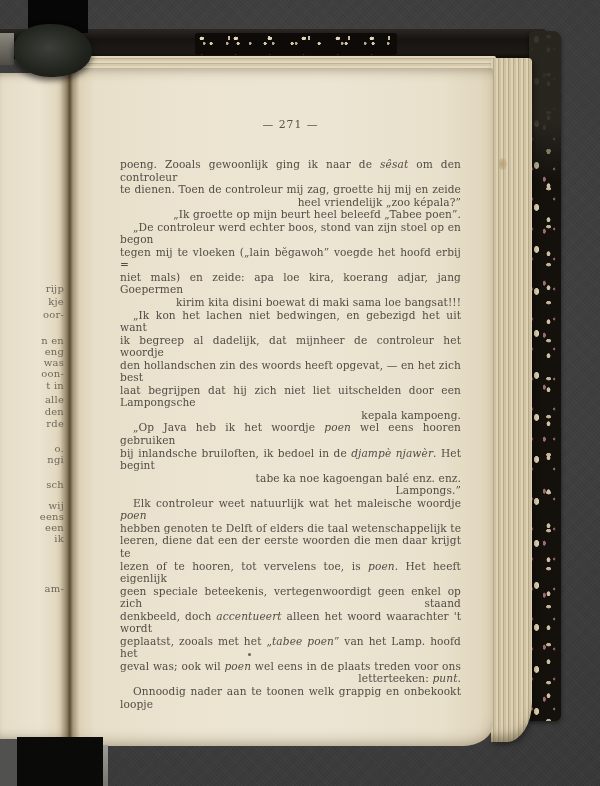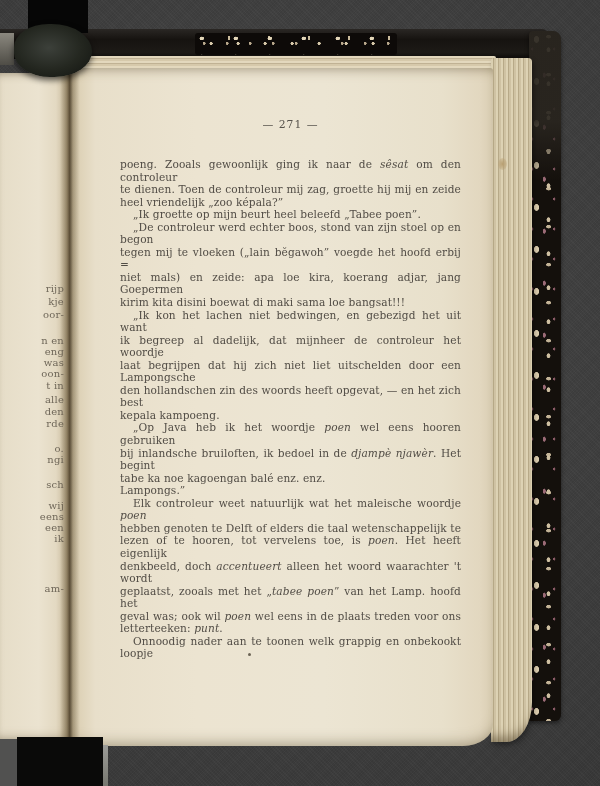--- a/index.html
+++ b/index.html
@@ -62,21 +62,21 @@
 
   
   .main-page{position:absolute;left:70px;top:68px;width:423px;height:678px;z-index:4;
       background:linear-gradient(90deg,#c9bb9c 0%,#ddd1b6 2%,#e8dfca 6%,#ece4d1 30%,
                  #ece5d3 60%,#e8e0cb 88%,#e2d7bf 97%,#d9cdb2 100%);
       border-radius:2px 3px 30px 8px / 2px 3px 22px 8px;
       box-shadow:inset 0 10px 12px -9px rgba(100,85,55,.55), inset 0 -12px 14px -10px rgba(100,85,55,.5);}
   .page-number{position:absolute;left:50px;top:50px;width:341px;text-align:center;
       font:10.8px "DejaVu Serif",serif;color:#56524b;letter-spacing:1px;}
   .body-text{position:absolute;left:50px;top:90px;width:341px;}
-  .line{font:10.6px/12.55px "DejaVu Serif",serif;color:#514c45;letter-spacing:.1px;text-align:left;}
+  .line{font:10.6px/12.55px "DejaVu Serif",serif;color:#514c45;letter-spacing:.1px;text-align:right;}
   .line.just{text-align:justify;text-align-last:justify;}
   .line.ind{text-indent:13px;}
   .line i{font-style:italic;}
   .speck{position:absolute;left:178px;top:585px;width:3px;height:3px;border-radius:50%;background:#6b6354;}
 
   
   .headband{position:absolute;left:14px;top:24px;width:78px;height:53px;z-index:6;
       background:radial-gradient(ellipse at 45% 45%, #3c403a 0%, #23261f 55%, #111310 100%);
       border-radius:46% 54% 50% 48%;box-shadow:0 3px 6px rgba(0,0,0,.6);}
 
@@ -133,30 +133,32 @@
         <div class="line just">poeng. Zooals gewoonlijk ging ik naar de <i>sêsat</i> om den controleur</div>
         <div class="line just">te dienen. Toen de controleur mij zag, groette hij mij en zeide</div>
         <div class="line">heel vriendelijk „zoo képala?”</div>
         <div class="line ind">„Ik groette op mijn beurt heel beleefd „Tabee poen”.</div>
         <div class="line just ind">„De controleur werd echter boos, stond van zijn stoel op en begon</div>
         <div class="line just">tegen mij te vloeken („lain bĕgawoh” voegde het hoofd erbij =</div>
         <div class="line just">niet mals) en zeide: apa loe kira, koerang adjar, jang Goepermen</div>
         <div class="line">kirim kita disini boewat di maki sama loe bangsat!!!</div>
         <div class="line just ind">„Ik kon het lachen niet bedwingen, en gebezigd het uit want</div>
         <div class="line just">ik begreep al dadelijk, dat mijnheer de controleur het woordje</div>
+        <div class="line just">den hollandschen zin des woords heeft opgevat, — en het zich best</div>
         <div class="line just">laat begrijpen dat hij zich niet liet uitschelden door een Lampongsche</div>
-        <div class="line just">den hollandschen zin des woords heeft opgevat, — en het zich best</div>
         <div class="line">kepala kampoeng.</div>
         <div class="line just ind">„Op Java heb ik het woordje <i>poen</i> wel eens hooren gebruiken</div>
         <div class="line just">bij inlandsche bruiloften, ik bedoel in de <i>djampè njawèr</i>. Het begint</div>
         <div class="line">tabe ka noe kagoengan balé enz. enz.</div>
         <div class="line">Lampongs.”</div>
         <div class="line just ind">Elk controleur weet natuurlijk wat het maleische woordje <i>poen</i></div>
         <div class="line just">hebben genoten te Delft of elders die taal wetenschappelijk te</div>
+        <div class="line just">leeren, diene dat een der eerste woorden die men daar krijgt te</div>
         <div class="line just">lezen of te hooren, tot vervelens toe, is <i>poen</i>. Het heeft eigenlijk</div>
+        <div class="line just">geen speciale beteekenis, vertegenwoordigt geen enkel op zich staand</div>
         <div class="line just">denkbeeld, doch <i>accentueert</i> alleen het woord waarachter 't wordt</div>
         <div class="line just">geplaatst, zooals met het „<i>tabee poen</i>” van het Lamp. hoofd het</div>
         <div class="line just">geval was; ook wil <i>poen</i> wel eens in de plaats treden voor ons</div>
         <div class="line">letterteeken: <i>punt</i>.</div>
         <div class="line just ind">Onnoodig nader aan te toonen welk grappig en onbekookt loopje</div>
       </div>
     <div class="speck"></div>
   </div>
 
   <div class="headband"></div>

